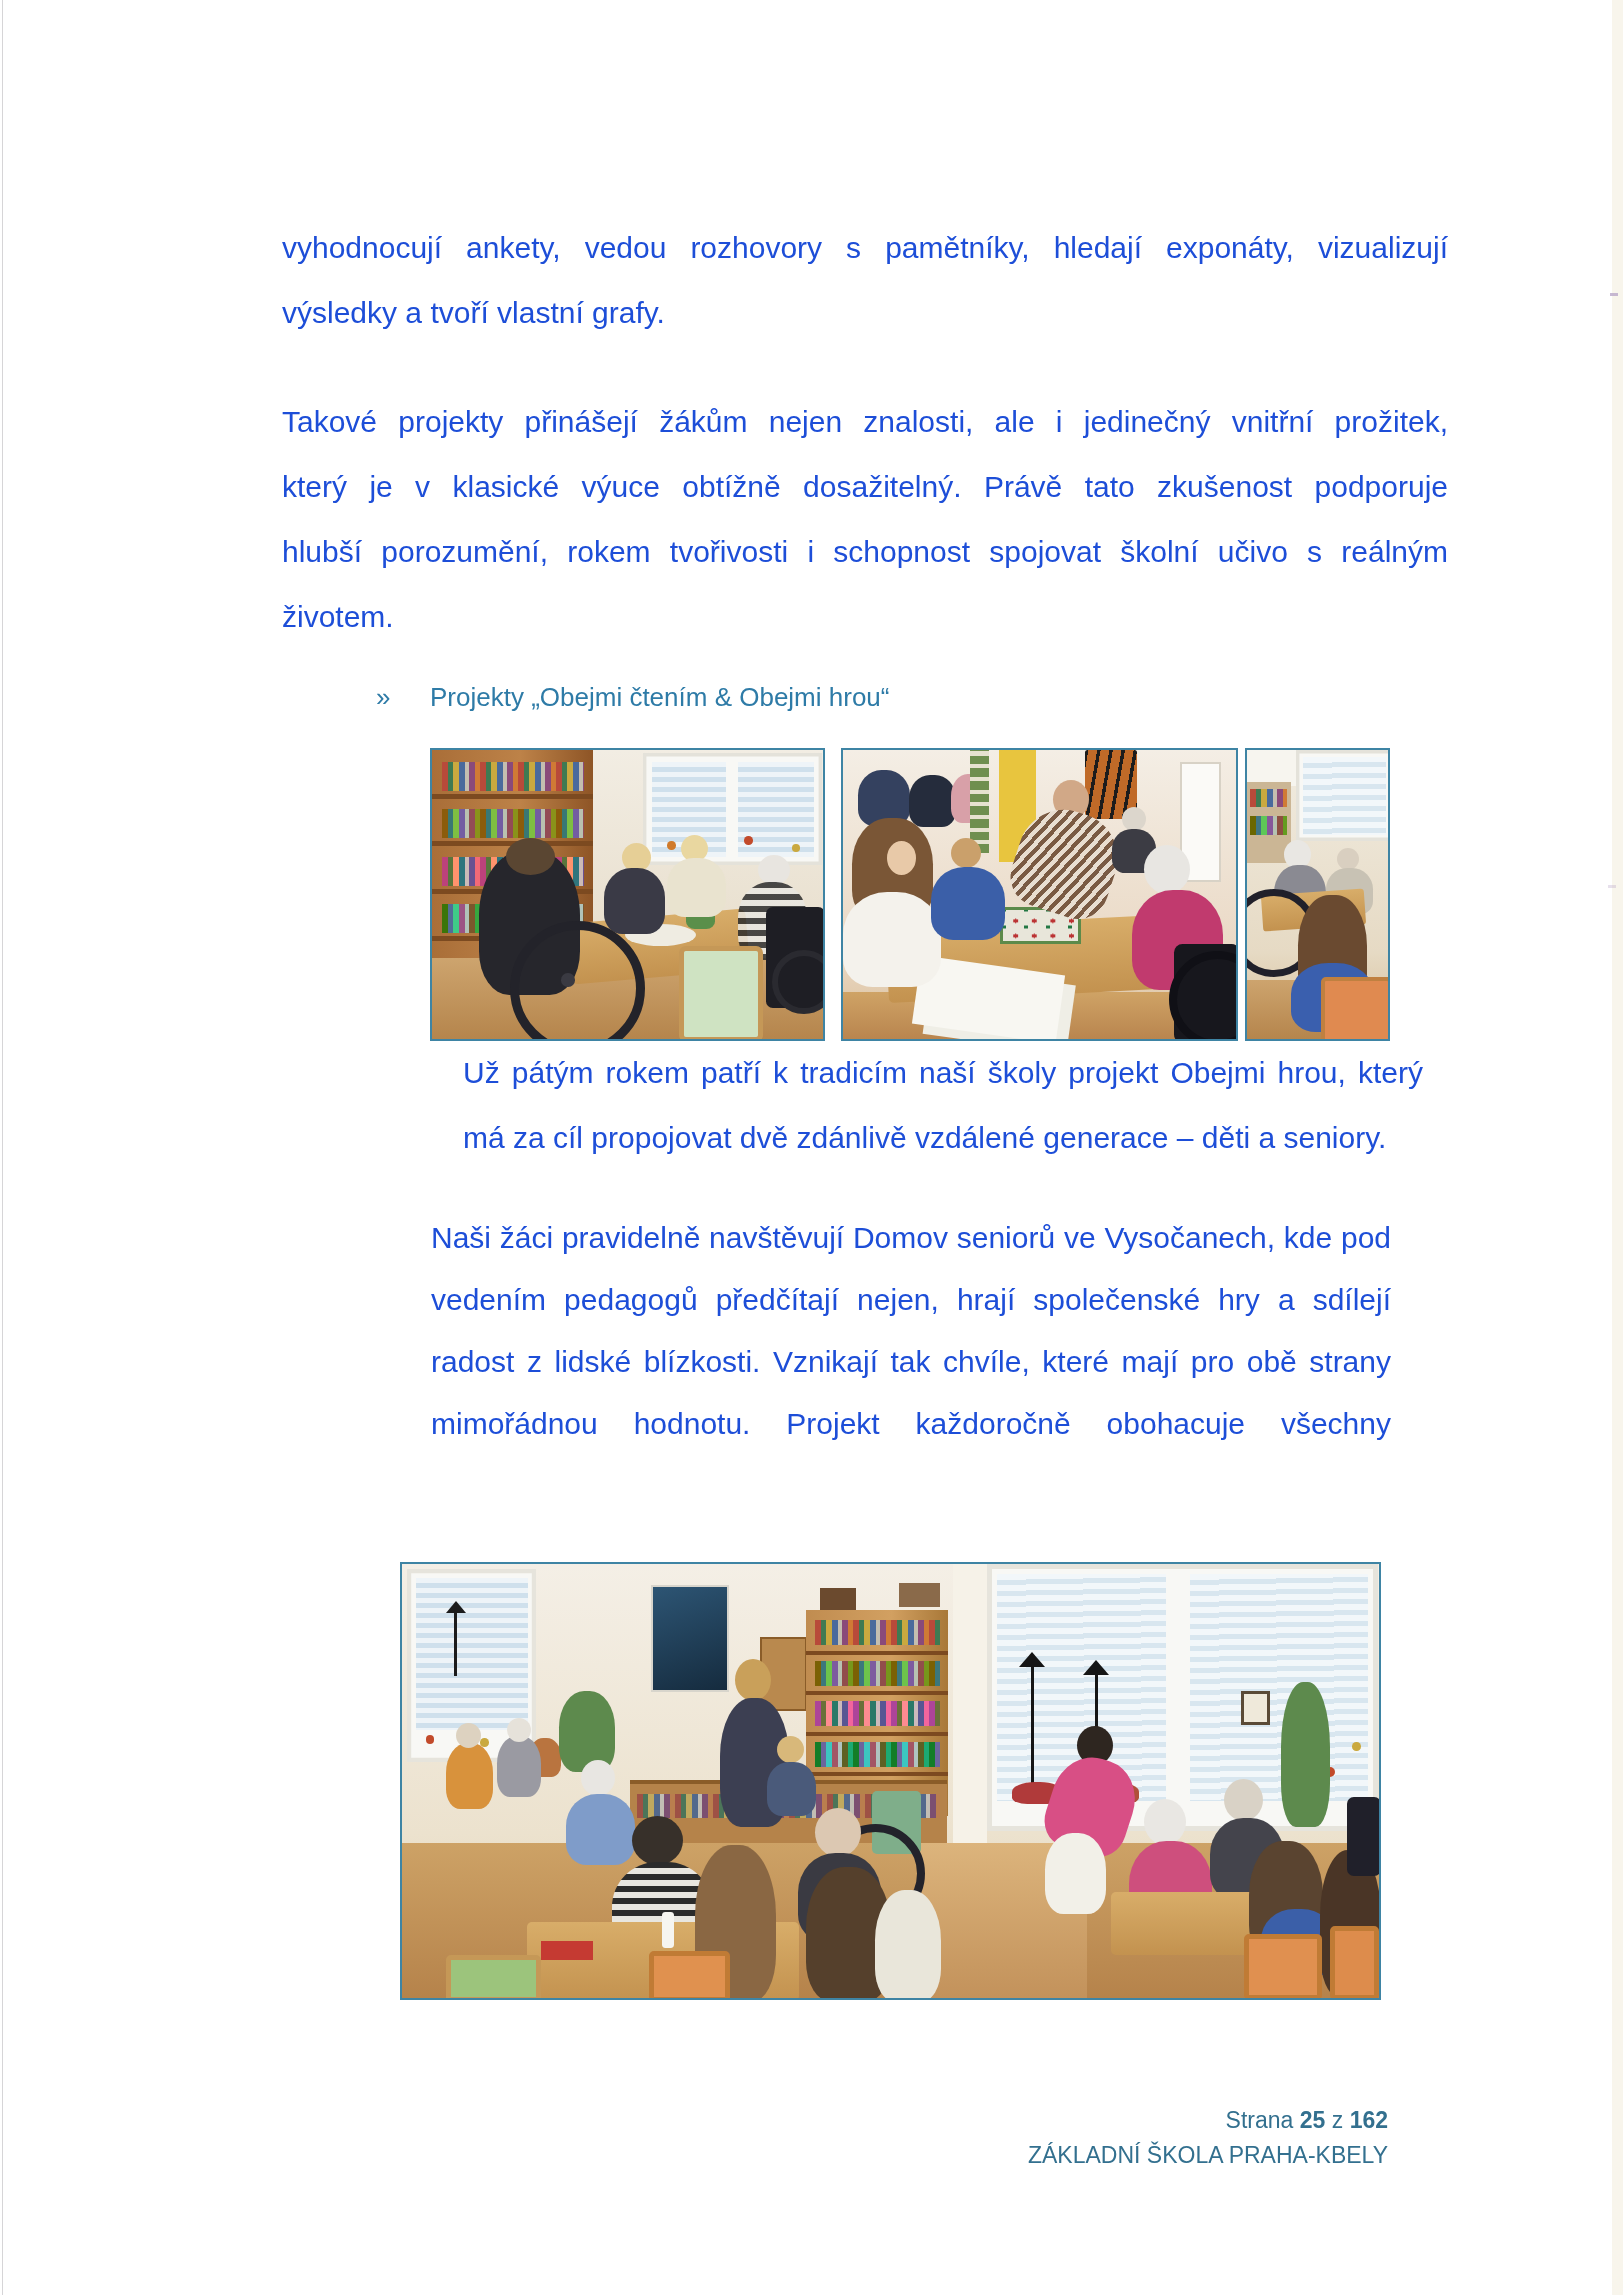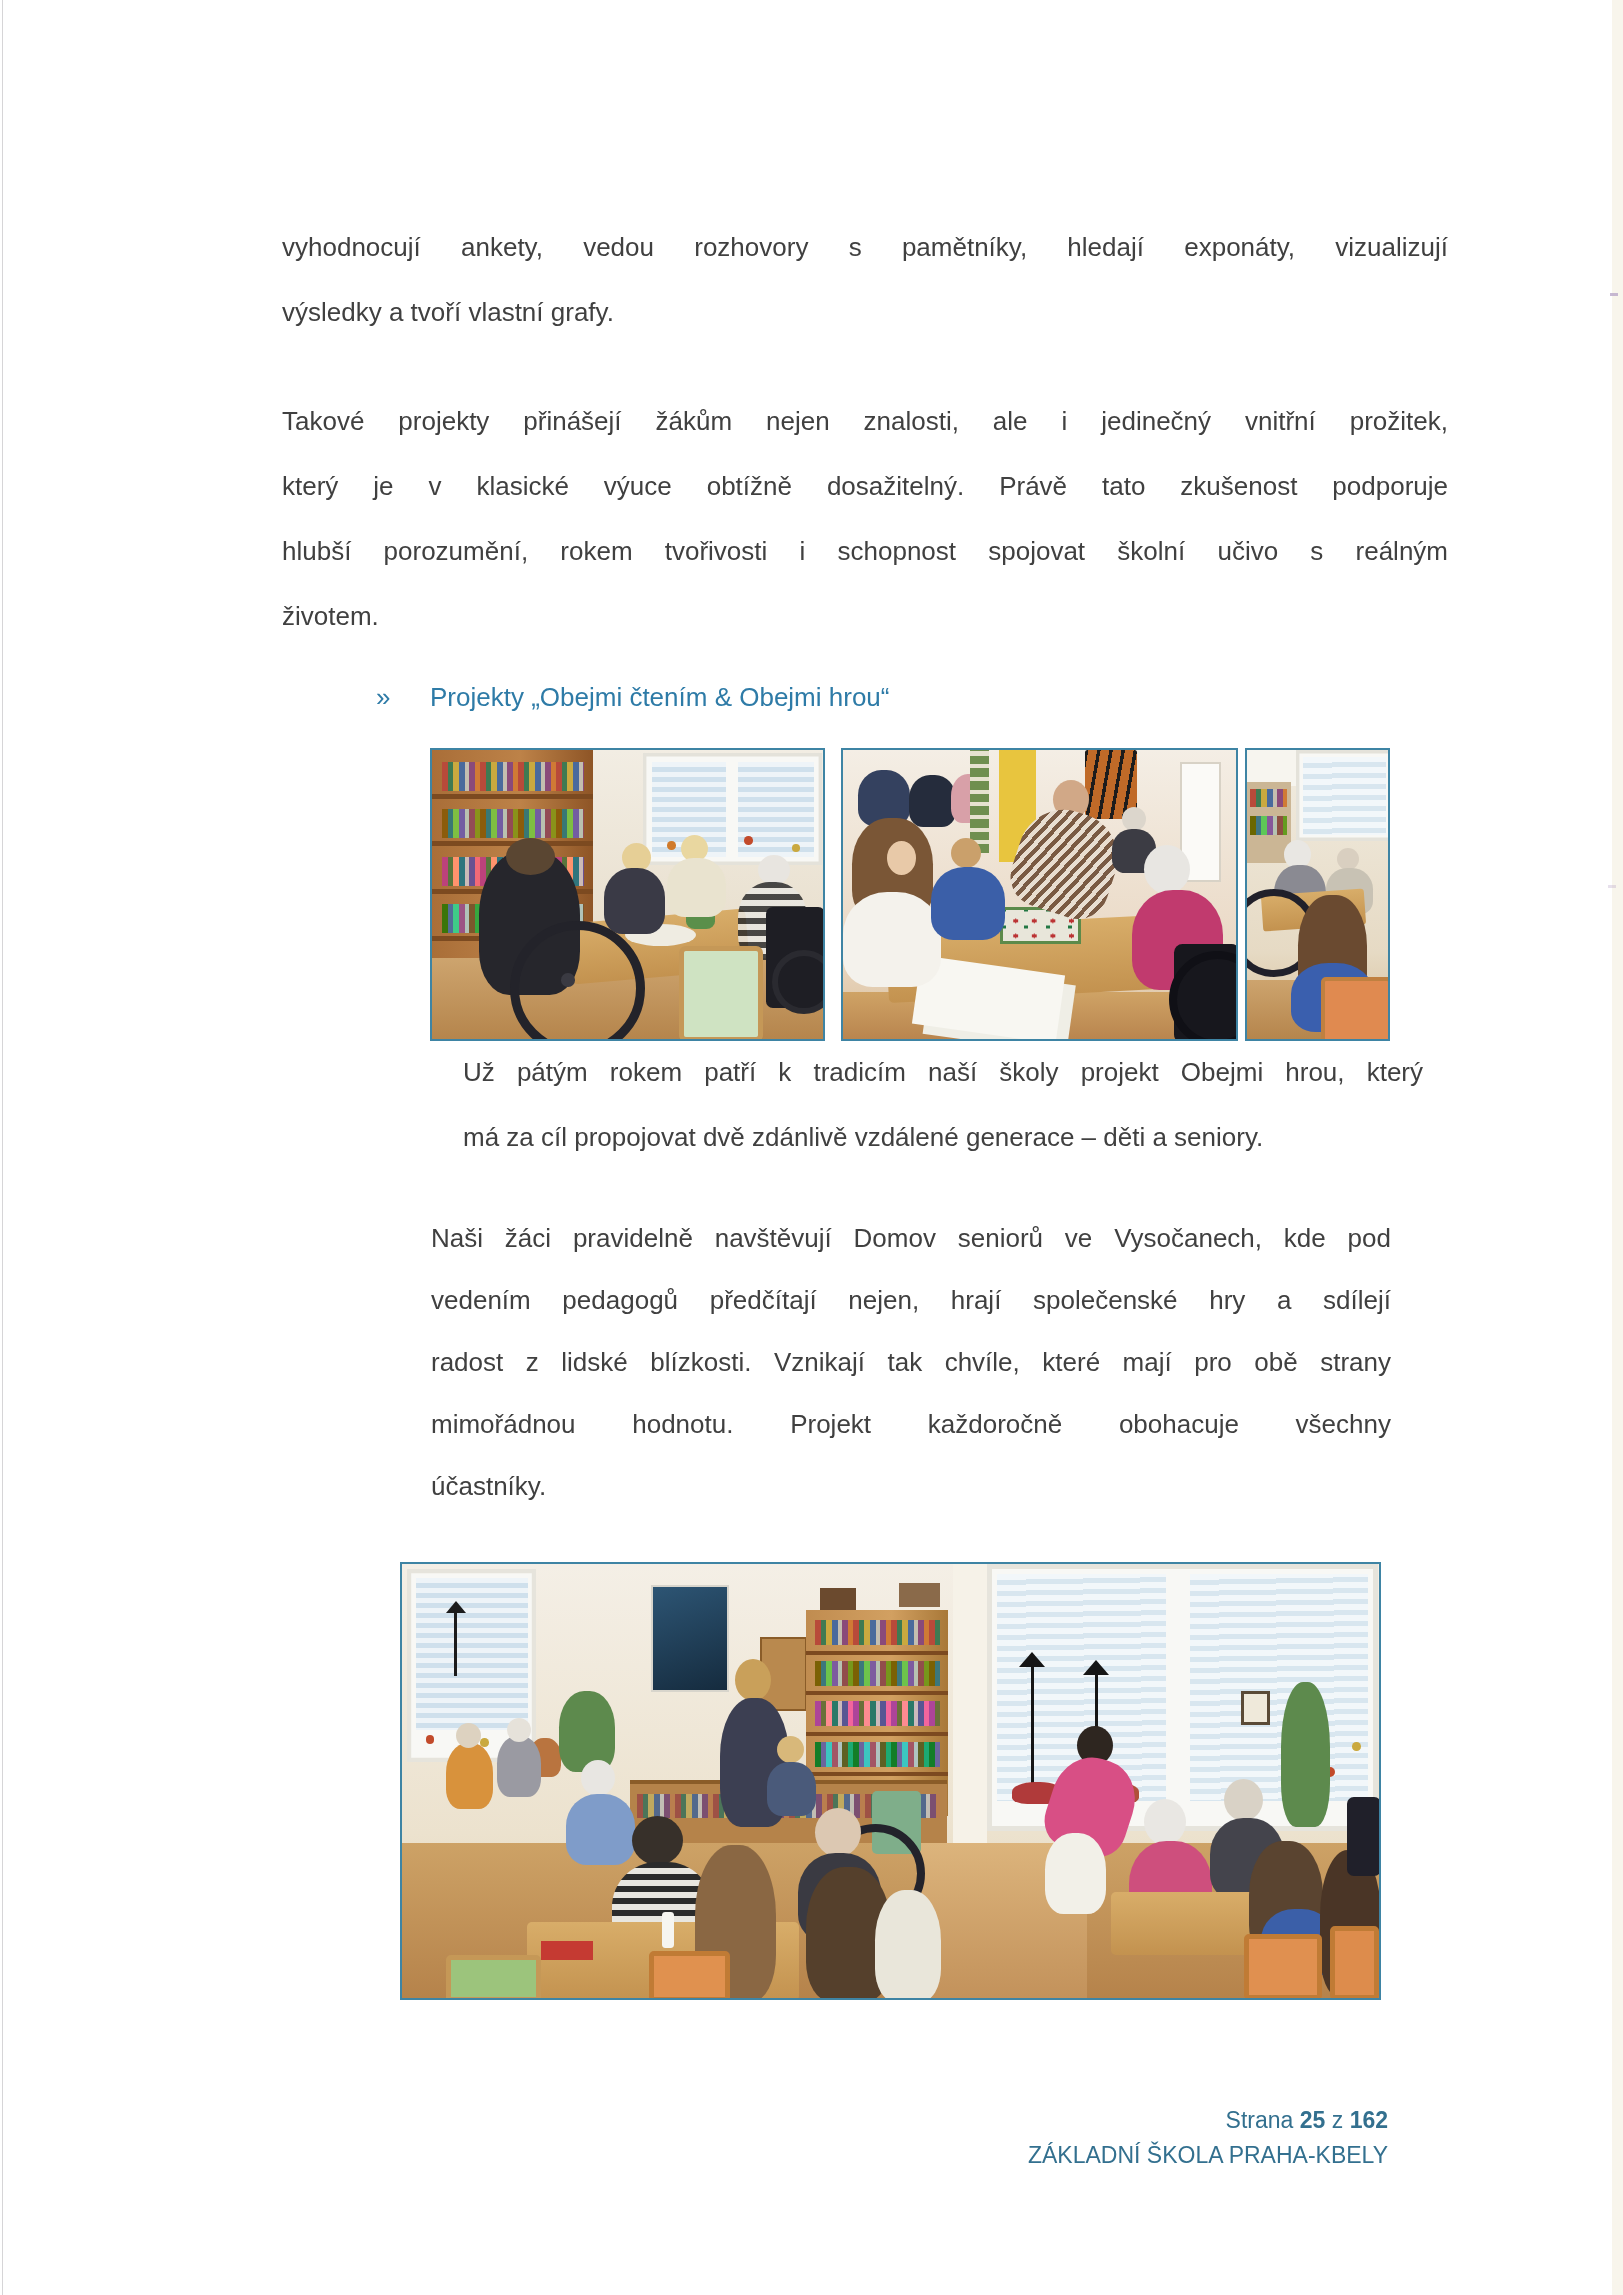--- a/index.html
+++ b/index.html
@@ -7,21 +7,21 @@
     position:relative;width:1623px;height:2295px;margin:0 auto;
     background:#ffffff;overflow:hidden;
     font-family:"Liberation Sans", sans-serif;color:#1f1f1f;
   }
   .abs{position:absolute;}
   
   .scan-left{left:1.7px;top:0;width:1.7px;height:2295px;background:#b4b2b6;opacity:.55;}
   .scan-right{right:0;top:0;width:11px;height:2295px;background:#f6f2e6;opacity:.75;}
   .scan-mark{width:8.5px;height:3.4px;background:#b9a7c9;opacity:.8;}
   
-  .para{position:absolute;font-size:26px;color:#404040;}
+  .para{position:absolute;font-size:30px;color:#1d4ed8;}
   .para .line{text-align:justify;text-align-last:justify;white-space:normal;}
   .para .line.last{text-align-last:left;}
   #p1,#p2{left:282px;width:1166px;line-height:65px;}
   #p3,#p4{left:431px;width:960px;}
   #p3{line-height:65px;}
   #p4{line-height:62px;}
   
   .heading{position:absolute;left:376px;top:679px;display:flex;align-items:flex-start;
     color:#2e7ba7;font-size:26px;line-height:37px;}
   .heading .marker{width:54px;}
@@ -161,21 +161,20 @@
   <div id="p3" class="para" style="top:1040px;margin-left:32px;">
     <div class="line">Už pátým rokem patří k tradicím naší školy projekt Obejmi hrou, který</div>
     <div class="line last">má za cíl propojovat dvě zdánlivě vzdálené generace – děti a seniory.</div>
   </div>
 
   <div id="p4" class="para" style="top:1207px;">
     <div class="line">Naši žáci pravidelně navštěvují Domov seniorů ve Vysočanech, kde pod</div>
     <div class="line">vedením pedagogů předčítají nejen, hrají společenské hry a sdílejí</div>
     <div class="line">radost z lidské blízkosti. Vznikají tak chvíle, které mají pro obě strany</div>
     <div class="line">mimořádnou hodnotu. Projekt každoročně obohacuje všechny</div>
-    <div class="line last">účastníky.</div>
   </div>
 
   <div class="photo" style="left:400px;top:1562px;width:981px;height:438px;" title="Společné setkání žáků a seniorů v klubovně s knihovnou">
     <div class="abs" style="inset:0;background:linear-gradient(180deg,#f4efe6,#ece2ce 62%,#e0d2b6);"></div>
 
     <div class="abs" style="left:5px;top:5px;width:129px;height:193px;background:#f8f8f5;box-shadow:inset 0 0 0 4.2px #e6e4dc;">
       <div class="abs blinds" style="left:8.5px;top:8.5px;width:112px;height:152px;"></div>
       <div class="abs" style="left:47px;top:41px;width:2.5px;height:66px;background:#1c1c1c;"></div>
       <div class="abs" style="left:39px;top:32px;width:0;height:0;border-left:10px solid transparent;border-right:10px solid transparent;border-bottom:12px solid #1c1c1c;"></div>
       <div class="abs head" style="left:18.6px;top:166px;width:8.5px;height:8.5px;background:#c24a2a;"></div>

